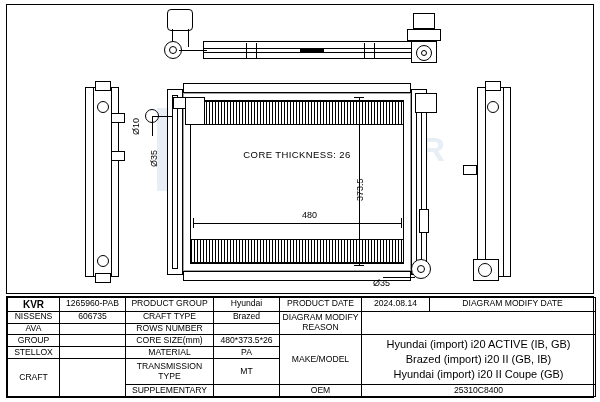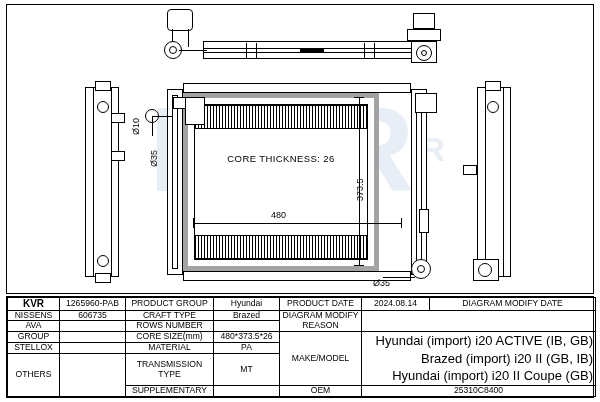--- a/index.html
+++ b/index.html
@@ -21,22 +21,22 @@
     position:absolute;left:0;top:0;width:100%;height:100%;
     display:flex;align-items:center;justify-content:center;
     font-size:120px;font-weight:bold;color:#e8eef5;letter-spacing:6px;
     font-family:"Liberation Sans", sans-serif;
     pointer-events:none;user-select:none;
   }
   .wm small{font-size:34px;vertical-align:top;}
 
   
   #core{
-    position:absolute;left:176px;top:88px;width:196px;height:178px;
-    border:5px solid #a3a3a3;box-sizing:border-box;background:#fff;
+    position:absolute;left:176px;top:88px;width:228px;height:178px;
+    border:1px solid #a3a3a3;box-sizing:border-box;background:#fff;
   }
   #core-inner{
     position:absolute;left:6px;top:6px;right:6px;bottom:6px;
     border:1px solid #000;box-sizing:border-box;background:#fff;
   }
   .hatch-band{
     position:absolute;left:0;right:0;height:22px;
     background:repeating-linear-gradient(90deg,#000 0px,#000 1px,#fff 1px,#fff 3px);
     border-top:1px solid #000;border-bottom:1px solid #000;
   }
@@ -86,21 +86,21 @@
     position:absolute;left:6px;top:296px;width:588px;height:102px;
     border:1px solid #000;box-sizing:border-box;
   }
   table{border-collapse:collapse;width:100%;height:100%;table-layout:fixed;}
   td{
     border:1px solid #000;font-size:8.6px;text-align:center;
     padding:0 2px;line-height:1.15;
     font-family:"Liberation Sans", sans-serif;
   }
   .kvr-cell{font-weight:bold;font-size:10px;}
-  .ml-cell{font-size:13px;line-height:1.35;text-align:right;}
+  .ml-cell{font-size:11px;line-height:1.35;}
 </style>
 </head>
 <body>
 
 <div id="page">
 
   <div id="drawing">
 
     <div class="wm">
       <span>KVR</span>
@@ -175,21 +175,21 @@
     <div class="ln lnv" style="left:496px;top:82px;height:190px;"></div>
     <div class="framebox" style="left:478px;top:76px;width:16px;height:10px;"></div>
     <div class="framebox" style="left:466px;top:254px;width:26px;height:22px;"></div>
     <div class="circ" style="left:471px;top:258px;width:14px;height:14px;"></div>
     <div class="framebox" style="left:456px;top:160px;width:14px;height:10px;"></div>
     <div class="circ" style="left:480px;top:96px;width:12px;height:12px;"></div>
 
     <div class="ln lnh" style="left:186px;top:218px;width:208px;"></div>
     <div class="ln lnv" style="left:186px;top:213px;height:10px;"></div>
     <div class="ln lnv" style="left:394px;top:213px;height:10px;"></div>
-    <div class="dim" style="left:264px;top:205px;">480</div>
+    <div class="dim" style="left:295px;top:205px;">480</div>
 
     <div class="ln lnv" style="left:352px;top:92px;height:168px;"></div>
     <div class="ln lnh" style="left:347px;top:92px;width:10px;"></div>
     <div class="ln lnh" style="left:347px;top:260px;width:10px;"></div>
     <div class="dim-vert" style="left:348px;top:196px;">373.5</div>
 
     <div class="dim-vert" style="left:124px;top:130px;">Ø10</div>
     <div class="dim-vert" style="left:142px;top:162px;">Ø35</div>
     <div class="dim" style="left:366px;top:273px;">Ø35</div>
 
@@ -249,21 +249,21 @@
         </tr>
 
         <tr>
           <td>STELLOX</td>
           <td></td>
           <td>MATERIAL</td>
           <td>PA</td>
         </tr>
 
         <tr>
-          <td rowspan="2">OTHERS</td>
+          <td rowspan="2">CRAFT</td>
           <td rowspan="2"></td>
           <td>TRANSMISSION TYPE</td>
           <td>MT</td>
         </tr>
 
         <tr>
           <td>SUPPLEMENTARY</td>
           <td></td>
           <td>OEM</td>
           <td colspan="2">25310C8400</td>

